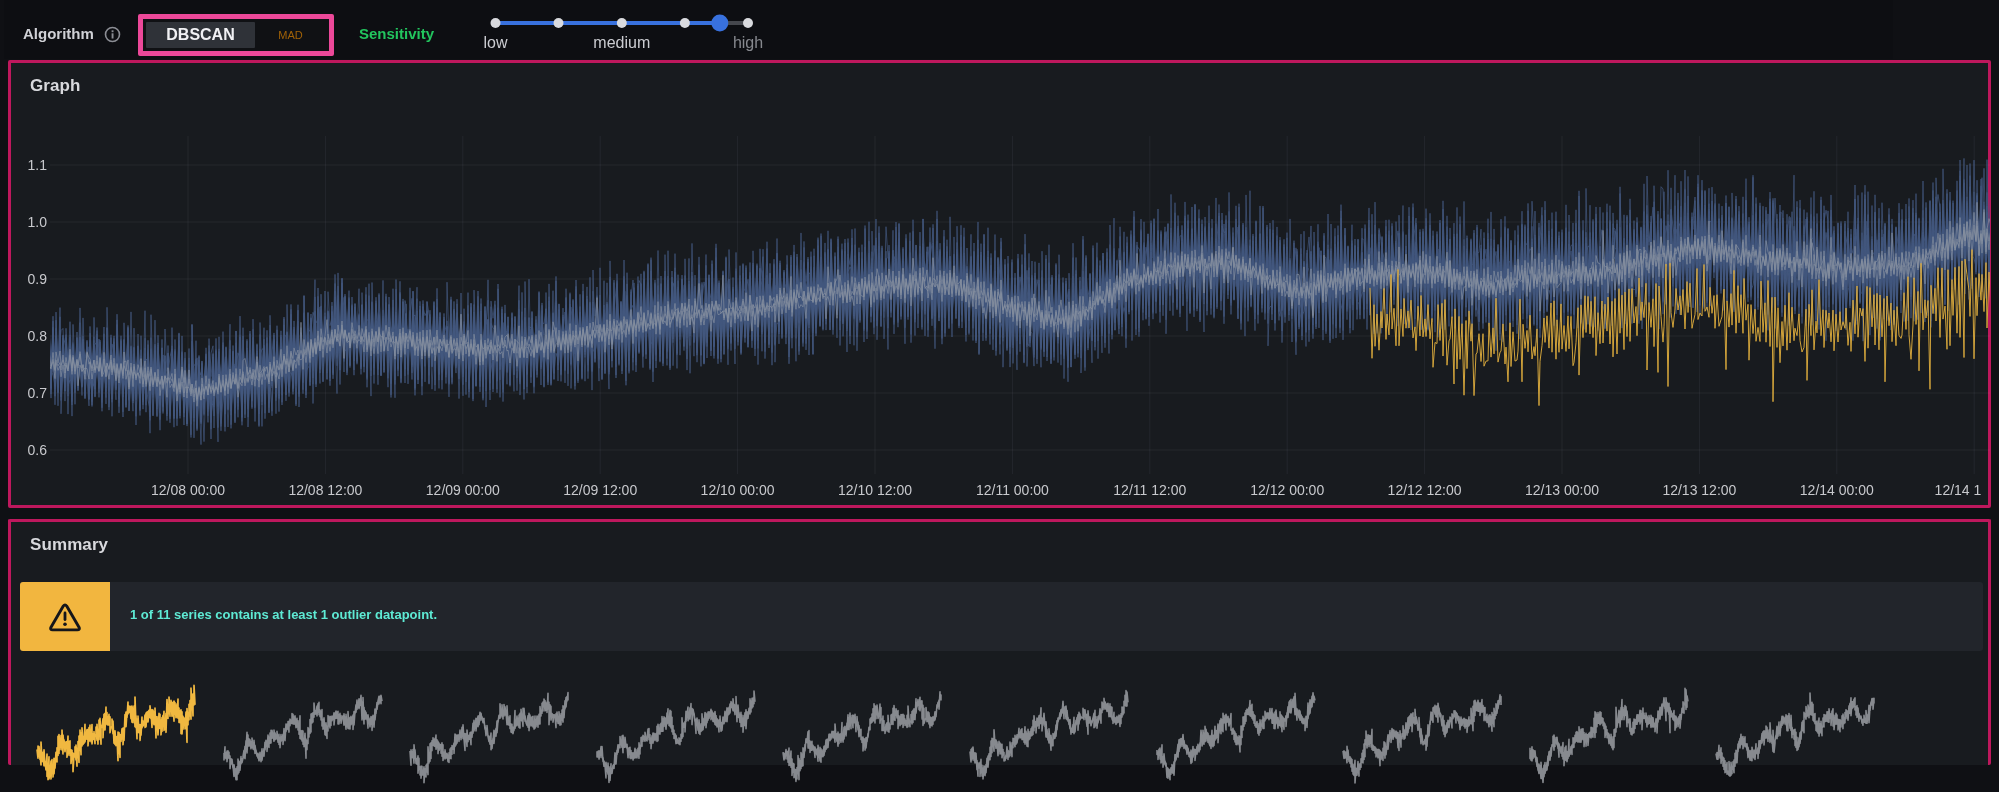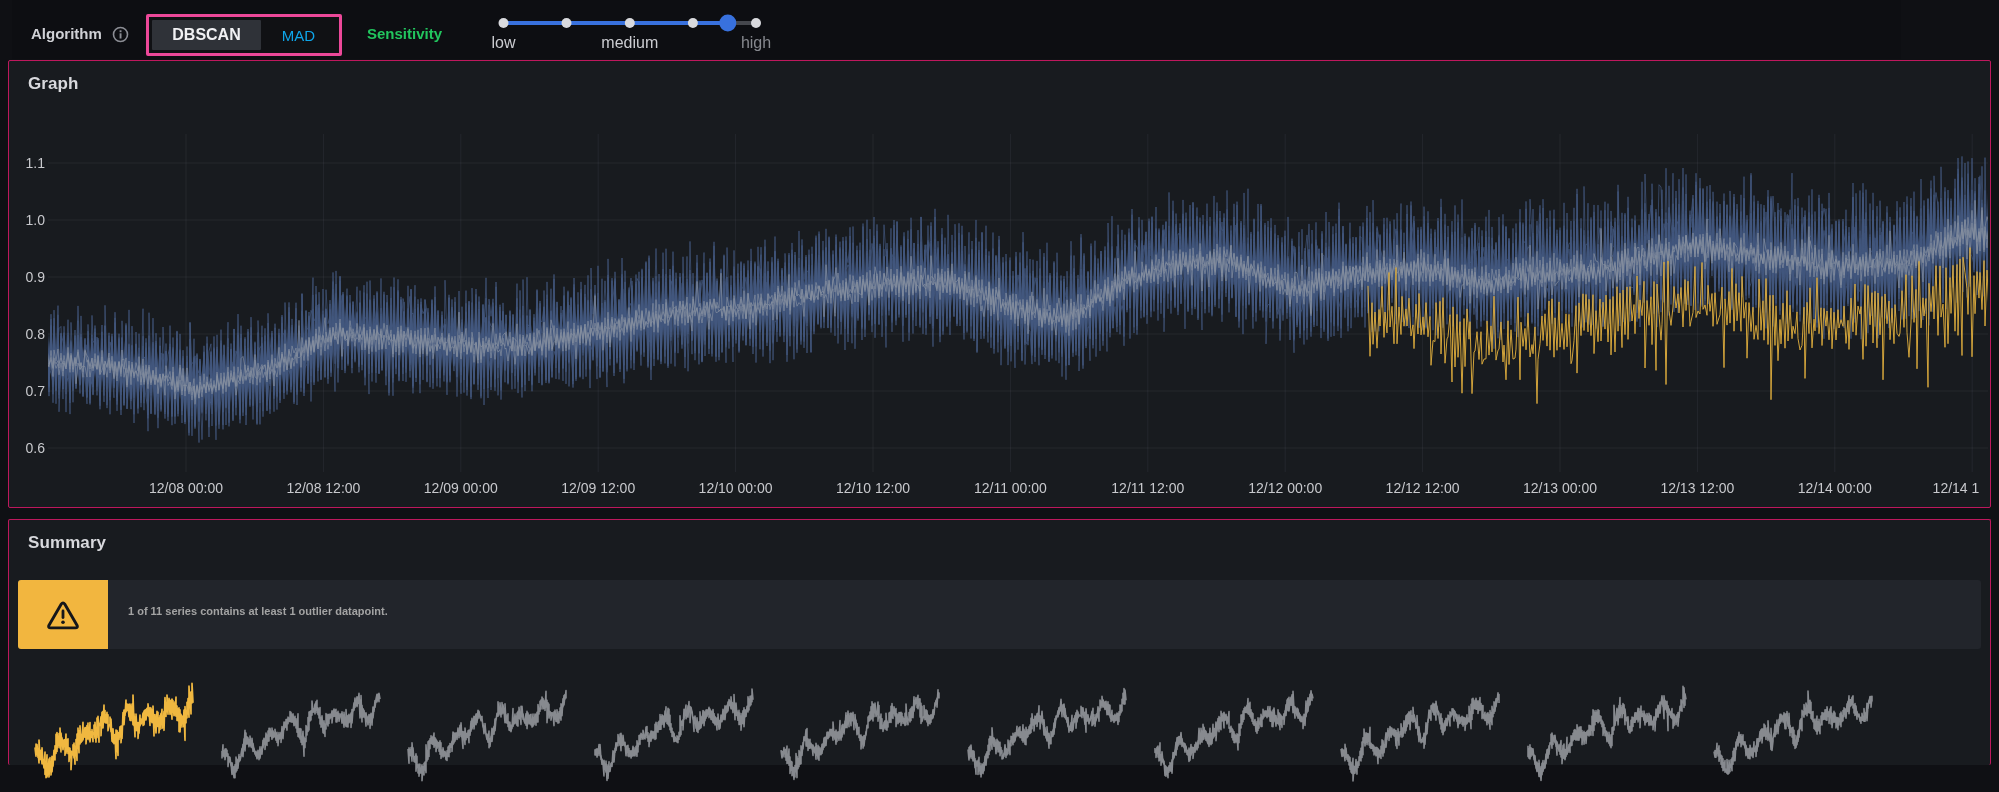--- a/index.html
+++ b/index.html
@@ -1,31 +1,31 @@
 <!DOCTYPE html>
 <html><head><meta charset="utf-8"><style>
 * { margin:0; padding:0; box-sizing:border-box; }
 html,body { width:1999px; height:792px; background:#0f1014; font-family:"Liberation Sans", sans-serif; overflow:hidden; }
-.panel { position:absolute; background:#181b1f; border:1px solid #be185d; border-radius:2px; }
+.panel { position:absolute; background:#181b1f; border:3px solid #be185d; border-radius:2px; }
 .ptitle { position:absolute; left:19px; top:13px; font-size:17px; font-weight:600; color:#d8d9dd; letter-spacing:0.1px; }
 .tick { fill:#c8c9cd; font-size:14px; font-family:"Liberation Sans", sans-serif; }
 .grid line { stroke:#c8c8dc; stroke-opacity:0.07; stroke-width:1; }
 </style></head>
 <body>
 
-<div style="position:absolute;left:12px;top:0;width:1889px;height:59px;background:#0d0e12;">
+<div style="position:absolute;left:4px;top:0;width:1889px;height:59px;background:#0d0e12;">
   <span style="position:absolute;left:19px;top:25px;font-size:15px;font-weight:700;color:#d0d1d6;">Algorithm</span>
   <svg style="position:absolute;left:100px;top:26px;" width="17" height="17" viewBox="0 0 17 17">
     <circle cx="8.5" cy="8.5" r="7" fill="none" stroke="#8b8d94" stroke-width="1.6"></circle>
     <rect x="7.6" y="7.3" width="1.9" height="5.2" fill="#8b8d94"></rect>
     <rect x="7.6" y="4.3" width="1.9" height="1.9" fill="#8b8d94"></rect>
   </svg>
-  <div style="position:absolute;left:134px;top:14px;width:196px;height:42px;background:#101114;border:3px solid #ec4899;border-radius:2px;display:flex;padding:3px;">
+  <div style="position:absolute;left:134px;top:14px;width:196px;height:42px;background:#101114;border:5px solid #ec4899;border-radius:2px;display:flex;padding:3px;">
     <div style="flex:0 0 109px;background:#2f3238;border-radius:1px;display:flex;align-items:center;justify-content:center;font-size:16px;font-weight:700;color:#f1f1f4;">DBSCAN</div>
-    <div style="flex:1;display:flex;align-items:center;justify-content:center;font-size:15px;font-weight:400;color:#0ea5e9;">MAD</div>
+    <div style="flex:1;display:flex;align-items:center;justify-content:center;font-size:11px;font-weight:400;color:#a16207;">MAD</div>
   </div>
   <span style="position:absolute;left:355px;top:25px;font-size:15px;font-weight:700;color:#22c55e;">Sensitivity</span>
 
   <svg style="position:absolute;left:470px;top:0;" width="310" height="59" viewBox="0 0 310 59">
     <line x1="21.5" y1="23" x2="245.8" y2="23" stroke="#3871de" stroke-width="4"></line>
     <line x1="245.8" y1="23" x2="274" y2="23" stroke="#45474d" stroke-width="4"></line>
     <circle cx="21.5" cy="23" r="5" fill="#d9dade"></circle>
     <circle cx="84.5" cy="23" r="5" fill="#d9dade"></circle>
     <circle cx="147.8" cy="23" r="5" fill="#d9dade"></circle>
     <circle cx="210.9" cy="23" r="5" fill="#d9dade"></circle>
@@ -113,21 +113,21 @@
 <div class="panel" style="left:8px;top:519px;width:1983px;height:246px;border-bottom:none;">
   <div class="ptitle">Summary</div>
   <div style="position:absolute;left:9px;top:60px;width:1963px;height:69px;background:#22252b;border-radius:3px;">
     <div style="position:absolute;left:0;top:0;width:90px;height:69px;background:#f2b63f;border-radius:3px 0 0 3px;">
       <svg width="32" height="31" viewBox="0 0 32 31" style="position:absolute;left:29px;top:21px;">
         <path d="M14.3 3.1 Q16 0.6 17.7 3.1 L30 24.2 Q31.2 26.8 28.3 26.9 L3.7 26.9 Q0.8 26.8 2 24.2 Z" fill="none" stroke="#15161a" stroke-width="2.9" stroke-linejoin="round"></path>
         <rect x="14.6" y="8.6" width="2.8" height="9.3" rx="1.3" fill="#15161a"></rect>
         <circle cx="16" cy="21.3" r="1.8" fill="#15161a"></circle>
       </svg>
     </div>
-    <span style="position:absolute;left:110px;top:25px;font-size:11px;font-weight:700;color:#a3a3a3;">1 of 11 series contains at least 1 outlier datapoint.</span>
+    <span style="position:absolute;left:110px;top:25px;font-size:13px;font-weight:700;color:#5eead4;">1 of 11 series contains at least 1 outlier datapoint.</span>
   </div>
   <svg width="1981" height="273" viewBox="0 0 1981 273" style="position:absolute;left:-1px;top:-1px;">
     <polyline points="27,228.4 28,237.2 28,225.2 29,234.9 29,225.5 30,238.5 30,231.0 31,244.0 31,221.1 32,240.3 32,231.7 33,240.6 33,231.4 34,244.8 34,228.8 35,244.7 35,240.4 36,249.0 37,233.2 37,255.3 38,243.2 38,258.6 39,235.8 39,258.0 40,248.5 40,255.6 41,240.1 41,258.0 42,238.7 42,249.6 43,244.9 43,256.0 44,237.4 44,252.8 45,238.8 45,247.1 46,231.3 47,241.0 47,226.8 48,234.4 48,215.4 49,232.4 49,213.5 50,228.6 50,217.0 51,226.5 51,214.7 52,229.0 52,209.1 53,232.9 53,214.0 54,225.8 54,218.9 55,230.6 56,220.8 56,226.4 57,220.6 57,236.2 58,215.0 58,234.3 59,221.2 59,232.5 60,219.8 60,234.5 61,228.9 61,242.5 62,229.3 62,238.5 63,232.1 63,250.6 64,232.8 65,235.8 65,225.9 66,238.9 66,224.1 67,245.2 67,227.6 68,236.6 68,220.5 69,241.5 69,215.1 70,229.4 70,209.2 71,233.8 71,212.2 72,224.9 72,206.8 73,223.5 74,215.3 74,222.3 75,203.4 75,220.8 76,211.4 76,216.4 77,208.6 77,218.2 78,208.6 78,224.8 79,206.6 79,220.5 80,204.1 80,219.2 81,212.3 81,220.6 82,203.6 82,222.8 83,212.9 84,218.4 84,210.7 85,222.7 85,214.8 86,213.2 86,206.2 87,219.1 87,203.3 88,223.1 88,208.3 89,218.6 89,199.1 90,211.7 90,197.4 91,223.2 91,204.3 92,206.4 93,197.9 93,216.7 94,193.4 94,200.9 95,192.3 95,208.9 96,186.2 96,197.8 97,191.5 97,203.5 98,196.4 98,203.9 99,193.4 99,203.9 100,195.9 100,211.7 101,206.5 102,205.3 102,198.1 103,212.8 103,200.2 104,222.2 104,211.9 105,223.4 105,209.9 106,224.6 106,217.1 107,223.6 107,215.6 108,239.7 108,211.0 109,232.3 109,211.5 110,236.4 110,213.7 111,220.5 112,207.9 112,217.9 113,207.2 113,223.7 114,206.8 114,219.4 115,193.7 115,204.5 116,191.1 116,205.7 117,190.8 117,196.5 118,181.0 118,193.0 119,185.1 119,191.5 120,185.7 121,197.6 121,185.4 122,201.2 122,185.1 123,201.7 123,187.7 124,196.0 124,185.0 125,205.7 125,176.0 126,206.6 126,194.9 127,217.8 127,198.3 128,211.3 128,195.2 129,211.6 130,203.7 130,219.4 131,205.3 131,214.2 132,196.1 132,206.9 133,200.0 133,204.9 134,202.4 134,203.6 135,194.0 135,206.4 136,192.2 136,205.8 137,191.0 137,198.8 138,190.6 138,200.9 139,189.4 140,196.7 140,184.9 141,197.6 141,189.6 142,206.4 142,188.7 143,202.4 143,189.1 144,203.7 144,191.2 145,201.3 145,187.0 146,217.0 146,195.7 147,202.3 147,195.6 148,214.0 149,192.4 149,204.1 150,193.4 150,207.4 151,199.4 151,213.8 152,196.6 152,210.5 153,194.4 153,204.8 154,190.3 154,209.4 155,205.2 155,208.4 156,192.3 156,211.3 157,178.6 158,197.4 158,184.0 159,192.6 159,176.1 160,195.2 160,183.1 161,190.0 161,179.4 162,195.3 162,181.5 163,194.6 163,181.4 164,200.2 164,180.0 165,192.8 165,181.7 166,196.6 167,182.8 167,195.8 168,178.0 168,197.1 169,187.1 169,201.3 170,189.8 170,201.6 171,188.9 171,212.5 172,190.9 172,212.9 173,195.4 173,208.1 174,197.2 174,203.2 175,197.0 175,207.8 176,191.2 177,221.3 177,187.5 178,203.8 178,191.4 179,198.8 179,183.4 180,194.9 180,179.7 181,198.2 181,167.2 182,188.7 182,173.1 183,195.0 183,173.1 184,184.0 184,164.4 185,183.9" fill="none" stroke="#f0b840" stroke-opacity="1.0" stroke-width="1.7" stroke-linejoin="round"></polyline>
       <polyline points="214,231.9 214,239.0 215,225.8 215,236.7 216,231.7 216,237.7 217,230.0 217,240.7 218,229.9 218,235.4 219,231.3 219,237.5 220,235.1 220,247.6 221,237.7 222,243.0 222,238.3 223,247.2 223,244.5 224,255.4 224,243.7 225,250.3 225,248.4 226,258.7 226,247.8 227,258.8 227,245.9 228,252.9 228,238.1 229,251.4 229,240.3 230,249.2 231,235.5 231,242.8 232,237.8 232,241.7 233,237.0 233,235.5 234,229.3 234,236.6 235,225.2 235,237.6 236,219.7 236,229.3 237,211.3 237,231.9 238,214.0 238,223.9 239,217.9 239,225.2 240,218.9 241,227.8 241,220.8 242,226.3 242,217.1 243,228.0 243,223.4 244,228.7 244,219.2 245,232.5 245,224.4 246,231.4 246,229.1 247,235.0 247,232.6 248,237.0 248,232.3 249,239.8 250,231.3 250,238.6 251,233.8 251,240.7 252,227.8 252,239.1 253,230.6 253,234.4 254,227.5 254,235.3 255,221.2 255,229.0 256,219.2 256,225.0 257,223.3 257,230.4 258,214.1 259,226.5 259,216.2 260,222.3 260,212.0 261,221.9 261,209.4 262,217.1 262,209.4 263,216.9 263,212.1 264,220.3 264,209.1 265,218.7 265,211.7 266,218.0 266,213.7 267,217.6 267,210.3 268,221.3 269,213.4 269,223.4 270,216.5 270,226.8 271,213.6 271,220.2 272,216.6 272,219.1 273,213.2 273,223.5 274,207.5 274,218.5 275,211.3 275,219.7 276,203.1 276,210.6 277,203.4 278,208.5 278,200.5 279,211.1 279,200.4 280,204.8 280,198.1 281,202.6 281,199.2 282,202.3 282,192.5 283,202.9 283,193.4 284,203.0 284,196.0 285,203.1 285,194.9 286,206.7 287,197.3 287,205.9 288,199.8 288,208.9 289,203.8 289,213.3 290,194.8 290,217.5 291,210.1 291,218.1 292,209.5 292,219.9 293,210.1 293,223.2 294,217.7 294,225.8 295,212.2 296,237.2 296,218.1 297,228.6 297,219.9 298,222.6 298,206.6 299,216.0 299,208.3 300,212.5 300,198.5 301,210.9 301,193.0 302,202.0 302,192.5 303,201.0 303,191.9 304,196.1 304,182.1 305,193.1 306,189.5 306,192.9 307,185.0 307,195.0 308,182.7 308,191.3 309,181.3 309,193.7 310,189.0 310,195.6 311,190.3 311,199.0 312,188.5 312,205.0 313,198.5 313,208.3 314,196.9 315,213.7 315,205.1 316,214.4 316,201.8 317,217.4 317,205.3 318,210.0 318,194.6 319,205.0 319,196.4 320,207.0 320,195.2 321,204.5 321,196.0 322,199.8 322,195.1 323,198.5 324,191.9 324,203.9 325,193.4 325,194.5 326,190.1 326,197.4 327,191.4 327,197.1 328,190.3 328,202.9 329,193.8 329,202.9 330,192.2 330,199.4 331,194.6 331,202.3 332,196.4 332,197.0 333,194.9 334,204.1 334,192.7 335,203.6 335,195.8 336,208.2 336,193.2 337,205.7 337,198.9 338,207.5 338,190.6 339,207.6 339,198.6 340,207.9 340,196.5 341,203.7 341,195.3 342,202.7 343,194.0 343,208.5 344,190.5 344,204.0 345,190.5 345,192.6 346,183.8 346,191.2 347,179.0 347,188.5 348,181.1 348,186.4 349,177.8 349,187.6 350,181.1 350,184.5 351,174.3 352,198.9 352,180.8 353,197.5 353,176.5 354,203.0 354,186.3 355,198.3 355,189.6 356,197.6 356,191.3 357,198.8 357,194.9 358,207.1 358,193.8 359,202.4 359,197.0 360,205.8 361,195.5 361,203.3 362,196.2 362,209.4 363,194.2 363,199.5 364,197.6 364,206.1 365,188.1 365,198.9 366,188.7 366,192.5 367,181.5 367,188.3 368,181.0 368,180.0 369,175.2 369,182.9 370,175.2 371,182.7 371,174.3 372,180.2" fill="none" stroke="#8d9096" stroke-opacity="0.95" stroke-width="1.6" stroke-linejoin="round"></polyline>
       <polyline points="400,230.0 401,244.3 401,228.9 402,236.4 402,230.8 403,236.9 403,228.5 404,242.1 404,223.7 405,236.9 405,228.8 406,242.5 407,237.6 407,243.2 408,234.9 408,252.2 409,237.4 409,248.5 410,246.1 410,254.0 411,245.1 411,257.3 412,245.2 412,253.9 413,251.4 413,254.0 414,245.7 414,261.7 415,247.8 416,256.0 416,244.4 417,251.0 417,243.0 418,253.6 418,225.8 419,242.0 419,231.6 420,240.3 420,222.9 421,237.4 421,221.8 422,229.6 422,219.8 423,224.2 423,216.7 424,224.9 425,217.3 425,225.4 426,214.1 426,228.3 427,218.9 427,226.8 428,220.2 428,232.6 429,222.0 429,229.3 430,223.6 430,227.6 431,223.5 431,232.2 432,221.9 432,235.2 433,223.9 433,239.4 434,231.4 435,237.9 435,228.8 436,237.0 436,233.3 437,236.9 437,232.3 438,240.7 438,234.3 439,241.5 439,231.9 440,237.1 440,228.0 441,237.7 441,226.8 442,233.3 442,224.6 443,228.1 444,222.1 444,232.5 445,213.0 445,225.5 446,213.9 446,224.0 447,215.1 447,222.2 448,213.7 448,214.9 449,216.9 449,220.5 450,209.0 450,215.9 451,211.6 451,218.8 452,206.4 453,217.5 453,203.9 454,219.0 454,217.6 455,229.5 455,212.5 456,219.8 456,213.1 457,225.5 457,209.1 458,220.7 458,215.0 459,218.5 459,214.2 460,215.2 460,211.8 461,223.7 461,211.1 462,216.1 463,202.2 463,212.2 464,199.4 464,210.0 465,203.6 465,207.3 466,197.2 466,209.9 467,197.8 467,203.0 468,195.1 468,205.7 469,194.9 469,203.8 470,191.3 470,199.6 471,192.2 472,199.2 472,195.8 473,201.7 473,198.0 474,197.4 474,199.2 475,208.1 475,204.5 476,214.6 476,207.3 477,212.9 477,204.5 478,216.0 478,215.5 479,220.5 479,215.1 480,223.2 481,212.0 481,228.8 482,219.9 482,227.4 483,217.4 483,219.6 484,209.2 484,222.4 485,210.4 485,214.3 486,207.4 486,215.2 487,200.1 487,211.7 488,199.4 488,201.4 489,194.3 490,197.2 490,182.9 491,196.0 491,188.2 492,194.2 492,183.7 493,197.9 493,190.0 494,195.0 494,183.5 495,193.8 495,185.9 496,194.9 496,191.2 497,203.8 497,184.9 498,203.5 498,195.3 499,204.1 500,194.8 500,207.6 501,203.0 501,211.1 502,203.4 502,211.6 503,206.4 503,212.7 504,206.9 504,209.5 505,189.5 505,207.4 506,199.8 506,204.7 507,195.1 507,204.7 508,197.4 509,206.5 509,194.0 510,207.1 510,192.4 511,199.3 511,188.4 512,200.1 512,193.2 513,205.4 513,187.2 514,197.8 514,187.2 515,200.3 515,194.7 516,201.2 516,201.6 517,204.3 518,194.7 518,206.3 519,192.3 519,209.6 520,194.0 520,201.3 521,196.4 521,205.0 522,196.0 522,204.6 523,195.3 523,206.0 524,200.8 524,208.1 525,195.0 525,207.2 526,198.8 526,205.7 527,195.0 528,206.3 528,195.4 529,202.9 529,193.3 530,202.9 530,185.6 531,195.0 531,189.4 532,192.3 532,182.4 533,190.0 533,181.1 534,185.6 534,178.0 535,190.0 535,179.6 536,189.1 537,181.1 537,191.5 538,172.2 538,187.9 539,181.4 539,203.8 540,183.7 540,191.5 541,185.4 541,199.1 542,192.6 542,195.7 543,193.7 543,201.2 544,193.7 544,193.7 545,194.2 546,206.6 546,192.9 547,199.9 547,191.1 548,202.5 548,198.6 549,202.4 549,190.8 550,204.1 550,194.6 551,203.8 551,192.9 552,198.9 552,189.1 553,201.1 553,184.7 554,196.7 555,179.9 555,188.0 556,176.5 556,185.9 557,175.6 557,180.2 558,171.6 558,179.5" fill="none" stroke="#8d9096" stroke-opacity="0.95" stroke-width="1.6" stroke-linejoin="round"></polyline>
       <polyline points="587,230.2 587,235.9 588,230.3 588,235.9 589,229.8 589,238.1 590,230.0 590,236.4 591,225.5 592,236.8 592,225.6 593,240.5 593,236.6 594,245.3 594,240.0 595,245.0 595,244.2 596,256.9 596,241.4 597,250.0 597,246.3 598,253.2 598,242.1 599,261.5 599,245.7 600,259.4 601,242.8 601,252.5 602,247.5 602,252.4 603,244.3 603,247.1 604,243.3 604,247.5 605,231.8 605,243.0 606,233.0 606,243.0 607,229.4 607,233.7 608,223.7 608,231.4 609,224.0 610,226.7 610,215.5 611,223.4 611,219.7 612,226.3 612,215.1 613,231.7 613,214.2 614,226.4 614,219.4 615,226.3 615,216.3 616,225.6 616,223.6 617,227.2 617,223.4 618,236.8 619,226.7 619,233.3 620,226.4 620,236.9 621,229.6 621,237.7 622,232.0 622,236.9 623,231.8 623,239.0 624,232.8 624,236.9 625,227.3 625,236.9 626,228.8 626,236.5 627,235.0 627,236.9 628,227.3 629,237.3 629,221.7 630,233.0 630,228.7 631,223.2 631,216.6 632,225.2 632,216.0 633,220.3 633,214.3 634,217.0 634,216.0 635,220.3 635,211.4 636,217.2 636,217.9 637,220.0 638,208.1 638,215.9 639,207.6 639,218.7 640,213.7 640,222.3 641,217.3 641,227.6 642,214.7 642,221.4 643,212.1 643,222.2 644,212.3 644,212.7 645,213.3 645,219.6 646,212.6 647,220.4 647,205.3 648,219.7 648,203.2 649,212.6 649,207.6 650,213.1 650,203.5 651,210.5 651,202.2 652,210.2 652,195.6 653,210.2 653,197.8 654,205.4 654,195.8 655,203.5 655,196.8 656,208.1 657,192.1 657,203.0 658,187.8 658,201.9 659,195.6 659,204.5 660,189.2 660,205.4 661,190.3 661,206.9 662,196.2 662,210.8 663,204.7 663,213.3 664,209.3 664,217.5 665,212.9 666,222.6 666,214.2 667,222.3 667,217.7 668,222.0 668,219.9 669,222.9 669,216.9 670,223.6 670,218.1 671,220.2 671,213.4 672,217.3 672,196.8 673,215.6 673,201.7 674,206.2 675,200.6 675,211.0 676,190.4 676,200.3 677,190.5 677,194.3 678,186.0 678,199.8 679,191.2 679,197.5 680,186.9 680,198.2 681,182.6 681,192.8 682,187.6 682,203.6 683,188.2 684,193.5 684,192.0 685,200.3 685,197.9 686,212.5 686,198.6 687,203.2 687,197.0 688,209.2 688,203.9 689,212.3 689,198.8 690,213.4 690,206.5 691,210.4 691,202.9 692,209.5 692,192.8 693,208.6 694,197.4 694,204.8 695,191.5 695,203.8 696,192.4 696,206.8 697,193.6 697,201.8 698,191.0 698,199.2 699,190.9 699,197.3 700,191.0 700,194.9 701,188.3 701,198.7 702,190.1 703,200.5 703,192.0 704,200.7 704,192.4 705,203.5 705,190.5 706,204.3 706,194.6 707,205.9 707,197.6 708,201.1 708,199.6 709,210.9 709,198.9 710,205.3 710,195.1 711,210.3 712,201.4 712,209.3 713,196.0 713,202.6 714,199.4 714,202.8 715,190.3 715,200.6 716,191.6 716,199.9 717,186.8 717,200.7 718,188.0 718,194.1 719,186.4 719,193.2 720,183.0 720,192.0 721,180.5 722,186.6 722,182.3 723,189.6 723,177.8 724,189.9 724,183.2 725,193.6 725,184.2 726,189.6 726,175.5 727,200.7 727,187.6 728,196.3 728,184.1 729,196.8 729,191.5 730,201.3 731,191.4 731,205.6 732,194.4 732,205.2 733,197.4 733,211.2 734,194.5 734,202.9 735,191.8 735,204.8 736,188.7 736,207.7 737,190.8 737,198.2 738,191.2 738,197.3 739,187.4 740,192.9 740,177.7 741,190.9 741,180.3 742,186.9 742,177.4 743,185.7 743,177.0 744,182.8 744,170.0 745,180.7" fill="none" stroke="#8d9096" stroke-opacity="0.95" stroke-width="1.6" stroke-linejoin="round"></polyline>
       <polyline points="773,231.1 774,239.0 774,232.2 775,237.8 776,228.5 776,234.7 777,230.5 777,237.9 778,230.2 778,241.2 779,227.0 779,244.4 780,235.2 780,244.1 781,230.1 781,246.3 782,238.1 782,254.5 783,242.2 783,251.3 784,243.1 784,256.7 785,248.3 786,260.4 786,248.9 787,257.9 787,246.5 788,252.8 788,234.6 789,258.6 789,237.5 790,249.8 790,239.8 791,247.6 791,231.5 792,245.2 792,233.3 793,244.8 793,226.9 794,236.4 795,223.5 795,230.0 796,217.9 796,219.9 797,218.5 797,221.6 798,210.9 798,226.9 799,209.5 799,227.1 800,220.0 800,231.4 801,221.2 801,229.3 802,220.4 802,229.3 803,224.3 804,230.1 804,225.8 805,236.4 805,226.1 806,232.6 806,231.0 807,233.9 807,228.0 808,240.3 808,224.4 809,236.2 809,229.4 810,240.0 810,226.3 811,241.3 811,227.9 812,235.6 813,228.9 813,235.6 814,225.3 814,234.5 815,224.7 815,230.8 816,219.1 816,228.3 817,218.3 817,226.9 818,218.1 818,226.4 819,213.4 819,218.9 820,213.0 820,219.6 821,213.6 821,218.1 822,210.3 823,217.0 823,210.8 824,215.2 824,210.3 825,221.3 825,203.0 826,216.2 826,214.5 827,220.4 827,212.7 828,225.2 828,211.1 829,222.6 829,213.7 830,218.6 830,212.9 831,221.3 832,201.6 832,218.9 833,213.9 833,221.1 834,206.2 834,218.0 835,205.3 835,213.0 836,208.1 836,214.9 837,202.1 837,208.9 838,193.9 838,208.3 839,196.7 839,208.8 840,192.0 841,207.8 841,196.7 842,201.5 842,194.5 843,206.8 843,194.1 844,201.7 844,195.1 845,201.8 845,193.4 846,210.8 846,200.5 847,204.7 847,195.6 848,208.9 848,201.1 849,215.8 849,204.6 850,214.8 851,208.2 851,218.6 852,216.4 852,221.5 853,216.1 853,230.0 854,217.9 854,222.4 855,218.1 855,229.1 856,216.6 856,226.9 857,216.7 857,220.6 858,212.6 858,216.2 859,206.2 860,208.8 860,198.1 861,202.1 861,196.9 862,201.2 862,193.1 863,199.9 863,187.8 864,199.8 864,182.7 865,201.9 865,184.8 866,197.7 866,185.7 867,193.8 867,184.0 868,197.5 869,192.8 869,194.4 870,183.0 870,202.3 871,186.6 871,198.8 872,198.0 872,209.6 873,195.0 873,209.1 874,199.7 874,209.7 875,206.5 875,212.4 876,203.4 876,209.9 877,201.8 878,210.4 878,194.2 879,211.3 879,201.9 880,207.9 880,203.9 881,203.5 881,194.1 882,202.9 882,193.3 883,203.5 883,187.2 884,198.6 884,184.5 885,199.5 885,190.3 886,194.5 886,187.7 887,196.9 888,189.5 888,207.6 889,194.9 889,199.9 890,196.4 890,204.7 891,193.6 891,203.3 892,193.7 892,202.5 893,193.4 893,206.5 894,194.3 894,201.9 895,198.0 895,204.5 896,200.0 897,206.4 897,194.4 898,205.7 898,185.1 899,202.5 899,197.5 900,205.8 900,200.1 901,201.0 901,193.5 902,202.9 902,190.5 903,201.5 903,189.4 904,198.1 904,187.7 905,198.7 906,177.7 906,192.2 907,182.7 907,185.8 908,178.6 908,184.1 909,180.6 909,188.6 910,176.2 910,189.8 911,180.3 911,180.4 912,179.8 912,197.9 913,184.4 913,204.5 914,187.4 914,202.5 915,199.2 916,196.7 916,186.6 917,200.6 917,194.5 918,200.5 918,190.7 919,202.9 919,191.7 920,206.6 920,195.8 921,204.3 921,197.0 922,204.9 922,196.5 923,203.3 923,195.8 924,199.8 925,190.9 925,198.9 926,190.7 926,195.7 927,183.8 927,187.4 928,181.4 928,185.4 929,179.1 929,188.1 930,170.7 930,177.0 931,174.1 931,179.6" fill="none" stroke="#8d9096" stroke-opacity="0.95" stroke-width="1.6" stroke-linejoin="round"></polyline>
       <polyline points="960,230.3 961,240.9 961,228.6 962,238.9 962,227.3 963,237.2 963,226.1 964,239.5 964,231.8 965,241.9 965,231.7 966,240.2 966,232.3 967,248.8 967,239.6 968,255.3 968,241.8 969,247.0 970,241.3 970,255.5 971,238.4 971,251.8 972,244.2 972,255.1 973,247.4 973,257.9 974,244.7 974,253.6 975,246.0 975,254.6 976,243.6 976,251.6 977,237.3 977,245.2 978,235.0 978,246.2 979,232.9 980,238.8 980,226.4 981,235.4 981,220.0 982,231.7 982,217.3 983,225.4 983,218.0 984,230.3 984,208.9 985,223.5 985,218.6 986,227.3 986,219.0 987,224.4 987,220.8 988,234.8 989,220.3 989,230.0 990,222.0 990,233.0 991,223.3 991,232.8 992,223.2 992,236.8 993,228.5 993,234.0 994,231.4 994,240.0 995,236.2 995,239.5 996,234.0 996,237.5 997,225.7 998,238.4 998,229.3 999,236.0 999,230.6 1000,234.7 1000,221.0 1001,230.0 1001,225.9 1002,235.6 1002,221.9 1003,226.8 1003,217.2 1004,222.7 1004,217.8 1005,225.8 1005,214.3 1006,223.1 1007,213.8 1007,221.9 1008,213.8 1008,218.0 1009,207.2 1009,215.7 1010,211.5 1010,216.9 1011,208.7 1011,216.8 1012,207.7 1012,218.6 1013,212.8 1013,218.4 1014,213.0 1014,221.2 1015,205.9 1015,223.1 1016,210.4 1017,225.3 1017,212.6 1018,225.8 1018,208.4 1019,218.8 1019,213.8 1020,217.6 1020,210.6 1021,214.9 1021,207.9 1022,214.5 1022,206.1 1023,213.5 1023,199.4 1024,209.7 1024,194.7 1025,205.9 1026,200.5 1026,212.0 1027,197.0 1027,205.3 1028,197.9 1028,204.2 1029,194.9 1029,207.5 1030,194.0 1030,202.6 1031,186.9 1031,202.5 1032,197.0 1032,210.0 1033,197.2 1033,204.3 1034,192.3 1035,205.8 1035,201.1 1036,216.0 1036,200.8 1037,216.1 1037,208.6 1038,218.9 1038,213.5 1039,222.0 1039,207.8 1040,221.6 1040,216.2 1041,229.2 1041,214.3 1042,224.8 1042,219.6 1043,224.7 1043,212.5 1044,217.7 1045,210.9 1045,217.2 1046,204.0 1046,215.1 1047,199.9 1047,208.8 1048,197.0 1048,200.8 1049,196.6 1049,198.1 1050,191.9 1050,197.8 1051,188.7 1051,195.2 1052,187.9 1052,192.2 1053,180.2 1054,197.7 1054,187.2 1055,191.9 1055,185.7 1056,197.7 1056,185.1 1057,198.6 1057,189.3 1058,200.2 1058,196.3 1059,203.4 1059,198.8 1060,207.6 1060,198.5 1061,213.1 1061,207.0 1062,211.3 1063,203.6 1063,211.3 1064,196.3 1064,212.7 1065,203.3 1065,210.9 1066,199.4 1066,203.8 1067,196.5 1067,202.6 1068,193.7 1068,209.3 1069,191.3 1069,203.0 1070,193.1 1070,198.7 1071,195.4 1071,197.1 1072,196.8 1073,196.9 1073,187.2 1074,198.6 1074,188.9 1075,195.7 1075,188.9 1076,198.7 1076,197.0 1077,205.3 1077,193.4 1078,213.2 1078,189.9 1079,202.2 1079,196.1 1080,201.0 1080,195.9 1081,204.8 1082,199.7 1082,201.8 1083,196.7 1083,197.4 1084,192.4 1084,206.8 1085,189.2 1085,206.0 1086,195.7 1086,204.2 1087,198.7 1087,207.2 1088,195.6 1088,201.9 1089,194.5 1089,199.0 1090,187.8 1091,202.2 1091,189.6 1092,191.6 1092,181.0 1093,188.7 1093,182.6 1094,186.7 1094,177.3 1095,188.2 1095,180.8 1096,184.3 1096,183.2 1097,190.4 1097,183.0 1098,189.4 1098,182.2 1099,195.8 1100,182.9 1100,195.1 1101,185.9 1101,195.9 1102,186.4 1102,197.6 1103,200.3 1103,202.5 1104,191.4 1104,200.7 1105,196.6 1105,201.7 1106,197.3 1106,203.4 1107,195.2 1107,201.8 1108,196.9 1108,201.5 1109,194.0 1110,205.5 1110,194.9 1111,202.6 1111,192.8 1112,196.1 1112,186.1 1113,193.8 1113,186.3 1114,192.0 1114,180.3 1115,184.1 1115,174.4 1116,185.3 1116,169.6 1117,185.0 1117,171.1 1118,181.3" fill="none" stroke="#8d9096" stroke-opacity="0.95" stroke-width="1.6" stroke-linejoin="round"></polyline>
       <polyline points="1147,229.1 1147,233.5 1148,231.4 1148,238.4 1149,228.2 1149,233.6 1150,227.0 1150,238.1 1151,229.3 1151,242.0 1152,223.9 1152,240.9 1153,236.0 1153,246.3 1154,232.8 1155,243.8 1155,240.0 1156,245.7 1156,242.0 1157,256.4 1157,246.3 1158,257.3 1158,247.2 1159,254.9 1159,249.1 1160,258.7 1160,248.4 1161,253.1 1161,246.8 1162,251.2 1162,243.6 1163,252.3 1164,240.8 1164,254.2 1165,233.6 1165,241.0 1166,233.8 1166,239.0 1167,230.9 1167,232.3 1168,223.3 1168,236.1 1169,218.8 1169,230.5 1170,218.4 1170,227.0 1171,217.5 1171,223.8 1172,217.6 1172,225.4 1173,213.6 1174,227.5 1174,219.5 1175,226.5 1175,223.7 1176,228.6 1176,224.1 1177,233.2 1177,224.8 1178,230.5 1178,227.1 1179,234.7 1179,235.4 1180,236.1 1180,231.3 1181,242.4 1181,229.0 1182,241.1 1183,225.5 1183,236.2 1184,230.1 1184,228.3 1185,228.5 1185,239.5 1186,228.6 1186,233.2 1187,225.5 1187,233.1 1188,223.2 1188,229.5 1189,225.1 1189,231.0 1190,221.7 1190,228.6 1191,209.4 1192,221.2 1192,225.0 1193,219.7 1193,209.2 1194,223.2 1194,212.2 1195,220.7 1195,205.4 1196,219.9 1196,208.2 1197,217.2 1197,211.3 1198,221.3 1198,212.3 1199,221.0 1199,222.0 1200,224.8 1200,214.5 1201,227.5 1202,209.2 1202,224.8 1203,214.6 1203,225.8 1204,214.1 1204,224.5 1205,205.4 1205,219.2 1206,209.6 1206,217.8 1207,211.8 1207,216.2 1208,203.1 1208,221.7 1209,205.0 1209,212.2 1210,199.6 1211,212.8 1211,197.5 1212,209.5 1212,198.7 1213,210.7 1213,192.4 1214,202.0 1214,197.2 1215,201.5 1215,194.5 1216,208.9 1216,193.3 1217,201.3 1217,196.3 1218,200.5 1218,195.3 1219,205.0 1220,197.5 1220,202.6 1221,192.6 1221,209.3 1222,209.1 1222,213.3 1223,207.2 1223,212.2 1224,209.4 1224,218.5 1225,211.0 1225,220.9 1226,212.7 1226,223.4 1227,215.3 1227,223.7 1228,217.1 1229,223.6 1229,214.7 1230,231.0 1230,216.1 1231,223.6 1231,205.0 1232,216.4 1232,205.1 1233,209.0 1233,196.1 1234,205.2 1234,195.8 1235,202.8 1235,192.1 1236,200.3 1236,189.6 1237,193.1 1237,188.0 1238,193.5 1239,186.2 1239,193.4 1240,179.5 1240,194.8 1241,184.7 1241,195.5 1242,183.3 1242,197.2 1243,190.9 1243,199.0 1244,193.6 1244,202.2 1245,194.8 1245,204.7 1246,202.8 1246,206.3 1247,200.5 1248,212.5 1248,204.4 1249,214.2 1249,202.5 1250,211.5 1250,198.8 1251,209.1 1251,203.6 1252,205.0 1252,199.0 1253,207.5 1253,195.4 1254,207.5 1254,197.5 1255,199.8 1255,190.4 1256,198.0 1257,191.8 1257,196.7 1258,192.4 1258,197.3 1259,191.9 1259,198.8 1260,187.6 1260,196.9 1261,192.3 1261,197.6 1262,187.5 1262,202.1 1263,192.4 1263,202.3 1264,193.8 1264,207.5 1265,191.0 1265,207.7 1266,189.1 1267,202.8 1267,196.3 1268,207.1 1268,196.5 1269,204.5 1269,200.1 1270,204.5 1270,190.7 1271,205.9 1271,193.7 1272,210.8 1272,195.0 1273,205.2 1273,196.2 1274,208.4 1274,197.7 1275,199.8 1276,194.7 1276,205.5 1277,191.7 1277,196.9 1278,185.8 1278,196.5 1279,182.5 1279,181.5 1280,179.7 1280,191.6 1281,178.3 1281,191.9 1282,182.9 1282,185.1 1283,178.2 1283,186.3 1284,175.8 1285,193.7 1285,172.4 1286,190.5 1286,186.7 1287,199.1 1287,187.9 1288,193.7 1288,190.4 1289,196.8 1289,189.1 1290,199.1 1290,190.0 1291,199.2 1291,193.7 1292,201.6 1292,195.6 1293,202.7 1294,197.3 1294,202.5 1295,199.4 1295,209.6 1296,195.4 1296,203.7 1297,195.8 1297,206.4 1298,182.1 1298,197.6 1299,187.9 1299,193.8 1300,178.8 1300,192.2 1301,180.8 1301,186.7 1302,175.2 1302,185.8 1303,171.7 1304,181.4 1304,175.1 1305,179.5" fill="none" stroke="#8d9096" stroke-opacity="0.95" stroke-width="1.6" stroke-linejoin="round"></polyline>
       <polyline points="1333,230.0 1334,237.4 1334,229.7 1335,236.9 1335,230.8 1336,236.8 1336,231.3 1337,241.8 1337,225.4 1338,238.3 1338,229.1 1339,240.4 1340,235.9 1340,242.2 1341,237.4 1341,245.9 1342,238.5 1342,250.3 1343,243.4 1343,253.1 1344,246.7 1344,254.5 1345,239.4 1345,261.9 1346,247.2 1346,254.6 1347,247.9 1347,254.1 1348,240.5 1349,255.1 1349,244.1 1350,248.5 1350,242.5 1351,246.3 1351,237.9 1352,241.2 1352,232.4 1353,242.0 1353,229.2 1354,238.4 1354,223.1 1355,235.8 1355,218.7 1356,223.5 1356,210.1 1357,226.9 1358,213.9 1358,223.2 1359,214.6 1359,225.6 1360,214.5 1360,222.2 1361,215.6 1361,225.9 1362,208.4 1362,228.4 1363,224.2 1363,229.4 1364,225.6 1364,229.2 1365,226.0 1365,232.0 1366,227.2 1366,236.0 1367,229.0 1368,236.8 1368,228.3 1369,236.5 1369,228.5 1370,244.6 1370,229.6 1371,238.4 1371,231.0 1372,236.9 1372,231.6 1373,239.4 1373,227.4 1374,233.9 1374,220.9 1375,237.1 1375,221.8 1376,233.6 1377,224.5 1377,223.4 1378,213.8 1378,228.3 1379,216.9 1379,220.8 1380,209.6 1380,216.6 1381,212.2 1381,221.4 1382,207.6 1382,215.6 1383,208.9 1383,218.3 1384,209.3 1384,215.8 1385,211.2 1386,216.9 1386,210.1 1387,217.3 1387,211.3 1388,226.8 1388,211.5 1389,229.4 1389,214.0 1390,220.9 1390,209.8 1391,226.1 1391,215.5 1392,217.7 1392,212.9 1393,215.3 1393,204.7 1394,218.2 1394,208.7 1395,217.1 1396,201.9 1396,211.3 1397,207.5 1397,214.1 1398,196.8 1398,211.6 1399,195.7 1399,207.8 1400,194.5 1400,204.3 1401,192.9 1401,205.0 1402,193.6 1402,210.6 1403,191.9 1403,202.4 1404,197.1 1405,203.2 1405,188.3 1406,202.2 1406,195.5 1407,199.6 1407,199.4 1408,209.3 1408,204.7 1409,203.1 1409,196.5 1410,216.0 1410,210.3 1411,222.7 1411,207.7 1412,220.8 1412,214.0 1413,223.7 1414,220.5 1414,222.6 1415,218.5 1415,223.0 1416,214.4 1416,229.2 1417,217.3 1417,225.3 1418,203.7 1418,215.9 1419,206.8 1419,214.8 1420,200.1 1420,203.7 1421,191.0 1421,199.3 1422,192.0 1423,201.3 1423,186.9 1424,188.8 1424,186.0 1425,193.2 1425,184.3 1426,195.6 1426,185.9 1427,196.0 1427,184.9 1428,201.1 1428,182.2 1429,192.8 1429,187.1 1430,195.8 1430,191.8 1431,194.0 1431,197.4 1432,204.8 1433,194.8 1433,209.9 1434,199.5 1434,213.2 1435,204.4 1435,215.7 1436,206.1 1436,212.5 1437,201.7 1437,211.3 1438,199.2 1438,206.0 1439,200.4 1439,206.6 1440,197.7 1440,196.1 1441,198.0 1442,206.9 1442,192.9 1443,197.8 1443,194.2 1444,195.8 1444,189.7 1445,194.6 1445,189.8 1446,201.9 1446,191.2 1447,196.3 1447,192.6 1448,199.6 1448,194.8 1449,202.3 1449,195.9 1450,208.6 1451,196.1 1451,204.8 1452,198.3 1452,204.3 1453,199.1 1453,201.2 1454,197.3 1454,205.2 1455,198.4 1455,207.1 1456,198.5 1456,205.2 1457,199.1 1457,211.4 1458,199.4 1458,205.4 1459,195.9 1459,204.6 1460,199.2 1461,202.9 1461,187.2 1462,201.8 1462,192.6 1463,209.7 1463,185.4 1464,200.4 1464,180.1 1465,194.4 1465,179.2 1466,189.7 1466,183.0 1467,189.4 1467,181.4 1468,190.2 1468,179.2 1469,190.1 1470,181.7 1470,194.4 1471,183.3 1471,189.8 1472,178.5 1472,191.4 1473,184.6 1473,190.5 1474,186.6 1474,199.6 1475,186.6 1475,197.0 1476,199.8 1476,199.5 1477,193.2 1477,201.5 1478,196.3 1479,205.8 1479,194.2 1480,203.2 1480,193.9 1481,204.6 1481,195.8 1482,210.3 1482,191.6 1483,202.2 1483,193.8 1484,205.8 1484,187.3 1485,197.7 1485,190.4 1486,194.3 1486,182.8 1487,192.2 1488,179.8 1488,187.6 1489,179.4 1489,183.5 1490,173.9 1490,180.3 1491,175.6 1491,184.1" fill="none" stroke="#8d9096" stroke-opacity="0.95" stroke-width="1.6" stroke-linejoin="round"></polyline>

